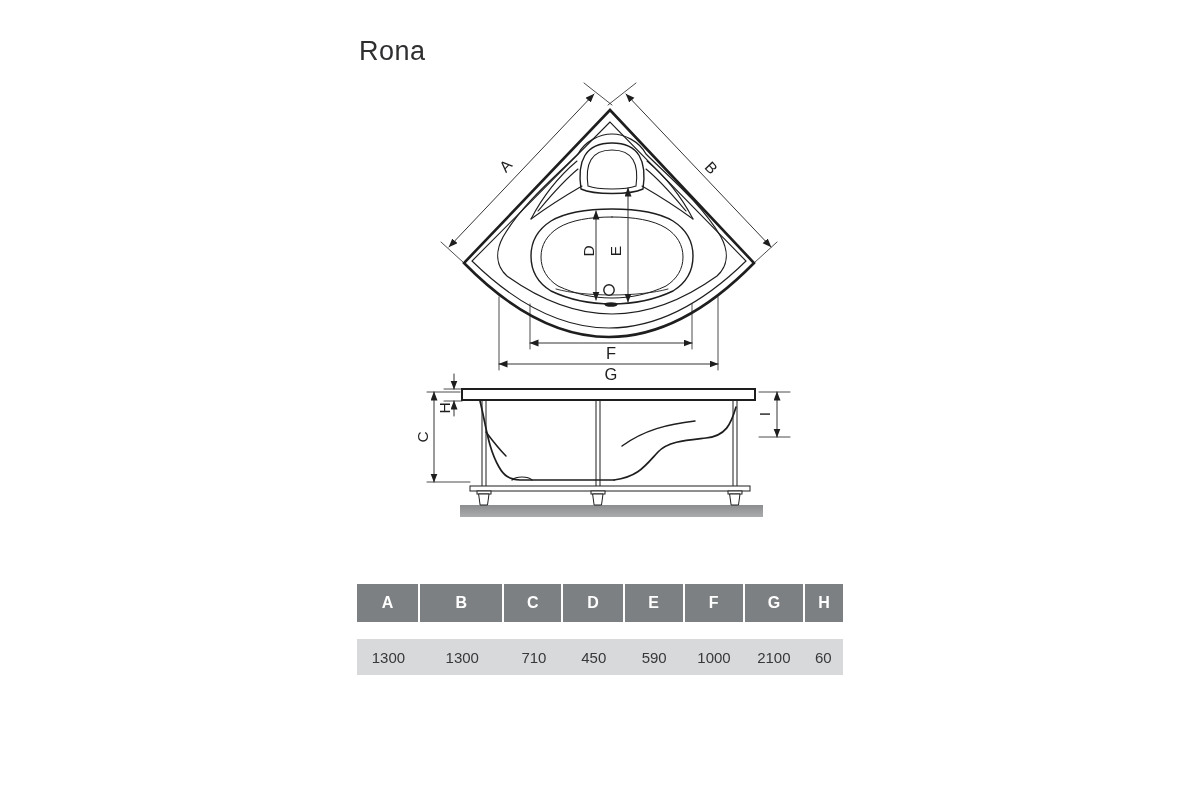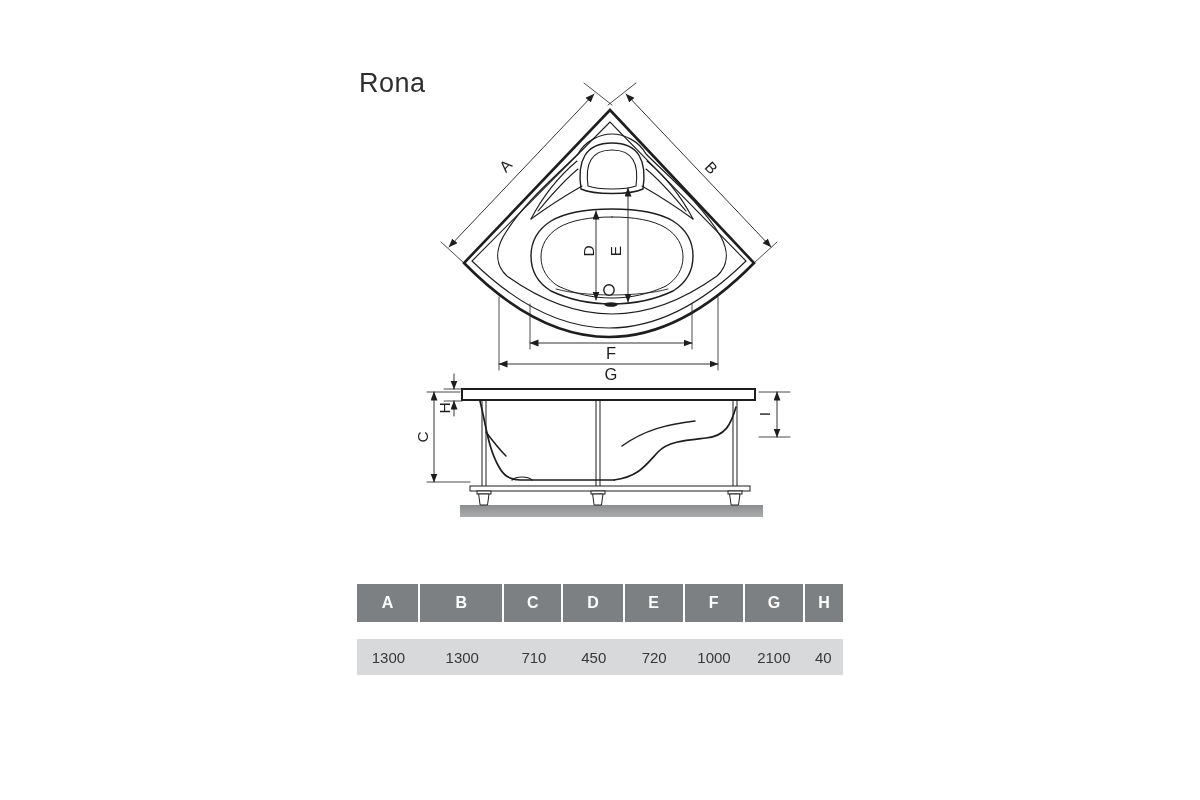--- a/index.html
+++ b/index.html
@@ -1,19 +1,19 @@
 <!DOCTYPE html>
 <html><head>
 <meta charset="utf-8">
 <style>
   html,body{margin:0;padding:0;background:#ffffff;}
   .page{position:relative;width:1200px;height:800px;background:#ffffff;overflow:hidden;
         font-family:"Liberation Sans",sans-serif;}
   .title{position:absolute;left:359px;top:36px;font-size:27px;font-weight:500;
-         color:#2f2f31;letter-spacing:.5px;margin-top:32px;}
+         color:#2f2f31;letter-spacing:.5px;}
   .drawing-svg{position:absolute;left:0;top:0;}
   .dim-text{font-family:"Liberation Sans",sans-serif;font-size:15.5px;fill:#1e1e1e;}
   .dim-text-big{font-family:"Liberation Sans",sans-serif;font-size:16.5px;fill:#1e1e1e;}
 
   .dims-table{position:absolute;left:357px;top:584px;width:486px;}
   .thead{display:flex;gap:2px;height:38px;}
   .th{background:#7d8082;color:#ffffff;font-size:16px;font-weight:700;
       display:flex;align-items:center;justify-content:center;}
   .tspacer{height:17px;}
   .tbody{display:flex;height:36px;background:#d8d9db;}
@@ -197,20 +197,20 @@
       <div class="th col-f">F</div>
       <div class="th col-g">G</div>
       <div class="th col-h">H</div>
     </div>
     <div class="tspacer"></div>
     <div class="tbody">
       <div class="td col-a">1300</div>
       <div class="td col-b">1300</div>
       <div class="td col-c">710</div>
       <div class="td col-d">450</div>
-      <div class="td col-e">720</div>
+      <div class="td col-e">590</div>
       <div class="td col-f">1000</div>
       <div class="td col-g">2100</div>
-      <div class="td col-h">40</div>
+      <div class="td col-h">60</div>
     </div>
   </div>
 
 </div>
 
 </body></html>

